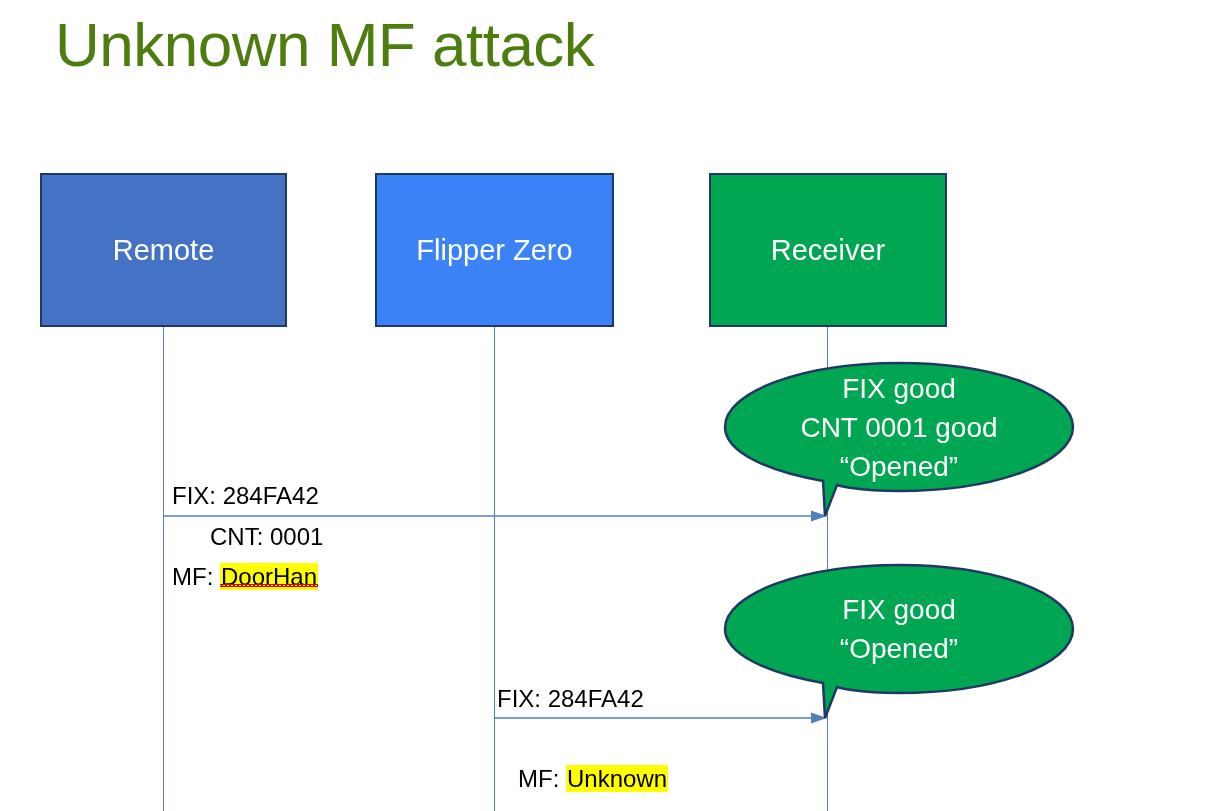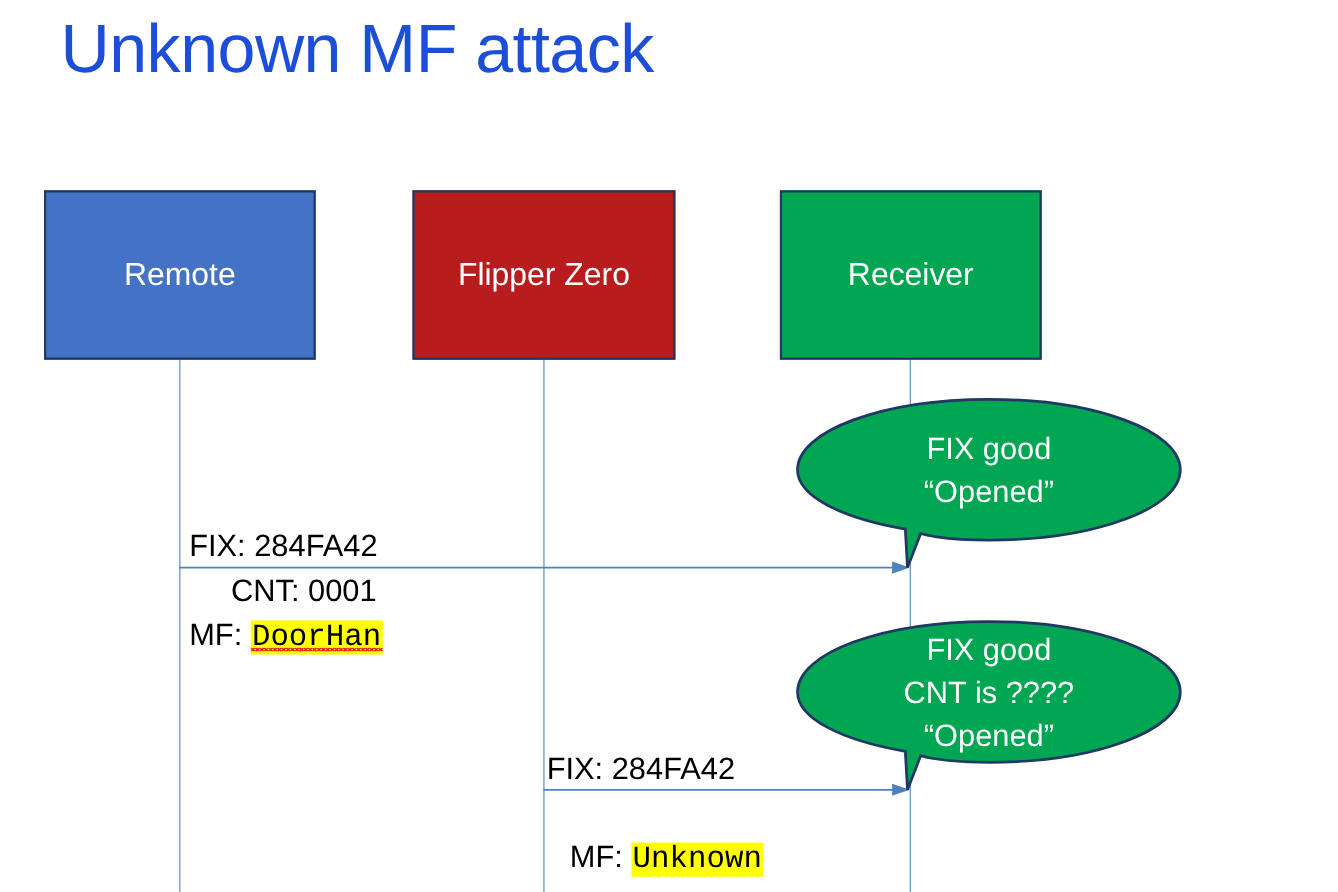--- a/index.html
+++ b/index.html
@@ -19,21 +19,21 @@
   }
 
   
   #slide-title {
     position: absolute;
     left: 55px;
     top: 6px;
     font-size: 62px;
     font-weight: 300;
     letter-spacing: -0.5px;
-    color: #1d4ed8;
+    color: #4d7c0f;
     white-space: nowrap;
     line-height: 1.25;
   }
 
   
   .lifeline {
     position: absolute;
     width: 0;
     border-left: 1.4px solid #4F81BD;
   }
@@ -47,42 +47,41 @@
     align-items: center;
     justify-content: center;
   }
   .actor-label {
     color: #ffffff;
     font-size: 29px;
     font-weight: 400;
     white-space: nowrap;
   }
   #actor-remote  { left: 40px;  top: 173px; width: 247px; height: 154px; background: #4472C4; }
-  #actor-flipper { left: 375px; top: 173px; width: 239px; height: 154px; background: #b91c1c; }
+  #actor-flipper { left: 375px; top: 173px; width: 239px; height: 154px; background: #3b82f6; }
   #actor-receiver{ left: 709px; top: 173px; width: 238px; height: 154px; background: #00A651; align-items: center; }
 
   
   .msg-arrow {
     position: absolute;
     height: 12px;
   }
   .msg-arrow svg { display: block; overflow: visible; }
 
   
   .msg-label {
     position: absolute;
-    font-size: 28px;
+    font-size: 24px;
     color: #000000;
     line-height: 40px;
     white-space: nowrap;
   }
   .hl {
     background: #FFFF00;
     padding: 0 1px;
-    font-family: Liberation Mono, monospace;
   }
   .squiggle {
     position: relative;
   }
   .squiggle::after {
     content: "";
     position: absolute;
     left: 0;
     right: 0;
     bottom: 3px;
@@ -188,35 +187,35 @@
                C 270 0 348 28.5 348 64
                C 348 99.5 270 128 174 128
                C 130 128 112 122 112 122
                L 100 153
                L 98 118
                C 40 108 0 88 0 64
                C 0 28.5 78 0 174 0 Z" fill="#00A651" stroke="#1F3864" stroke-width="2.5"></path>
     </svg>
     <div class="callout-text">
       <span class="callout-line">FIX good</span>
+      <span class="callout-line">CNT 0001 good</span>
       <span class="callout-line">“Opened”</span>
     </div>
   </div>
 
   <div class="callout" style="left:725px; top:565px;">
     <svg width="348" height="160" viewBox="0 0 348 160">
       <path d="M 174 0
                C 270 0 348 28.5 348 64
                C 348 99.5 270 128 174 128
                C 130 128 112 122 112 122
                L 100 153
                L 98 118
                C 40 108 0 88 0 64
                C 0 28.5 78 0 174 0 Z" fill="#00A651" stroke="#1F3864" stroke-width="2.5"></path>
     </svg>
     <div class="callout-text">
       <span class="callout-line">FIX good</span>
-      <span class="callout-line">CNT is ????</span>
       <span class="callout-line">“Opened”</span>
     </div>
   </div>
 
 </div>
 
 </body></html>

